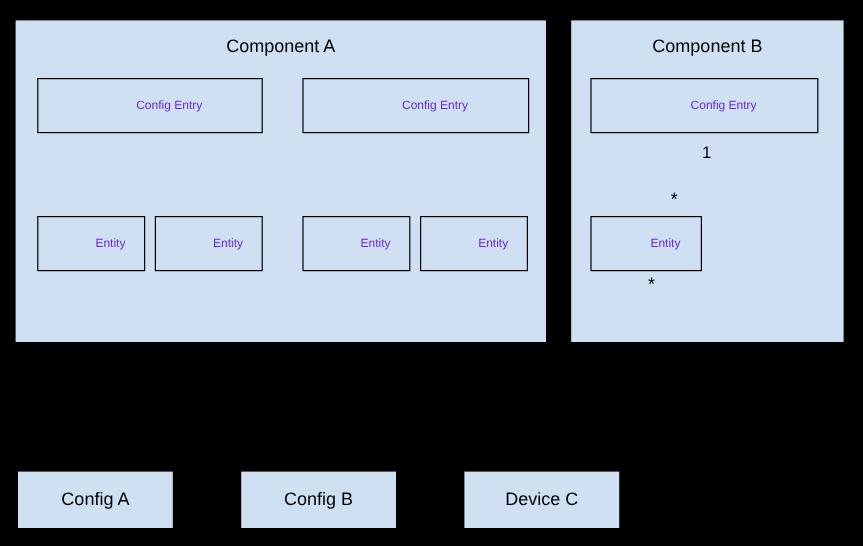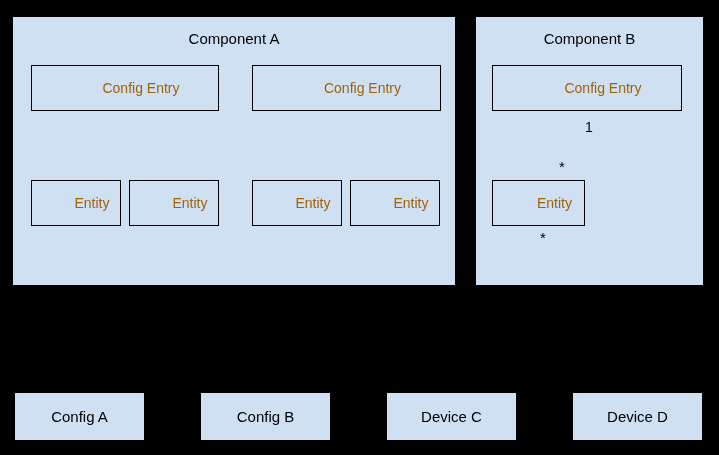--- a/index.html
+++ b/index.html
@@ -34,22 +34,22 @@
   }
   
   .node {
     position: absolute;
     background: #cfe0f3;
     border: 1.3px solid #000000;
     box-sizing: border-box;
     display: flex;
     align-items: center;
     justify-content: center;
-    font-size: 14px;
-    color: #a16207;
+    font-size: 10px;
+    color: #6d28d9;
     padding-left: 32px;
   }
   
   .device {
     position: absolute;
     background: #cfe0f3;
     box-sizing: border-box;
     display: flex;
     align-items: center;
     justify-content: center;
@@ -117,15 +117,14 @@
   <div class="node" id="ce-b1" style="left: 492px; top: 65px; width: 190px; height: 46px;">Config Entry</div>
   <div class="node" id="en-b1" style="left: 492px; top: 180px; width: 93px; height: 46px;">Entity</div>
 
   <div class="mult" id="mult-b-0" style="left: 585px; top: 120px;">1</div>
   <div class="mult star" id="mult-b-1" style="left: 559px; top: 160px;">*</div>
   <div class="mult star" id="mult-b-2" style="left: 540px; top: 231px;">*</div>
 
   <div class="device" id="dev-0" style="left: 15px; top: 393px; width: 129px; height: 47px;">Config A</div>
   <div class="device" id="dev-1" style="left: 201px; top: 393px; width: 129px; height: 47px;">Config B</div>
   <div class="device" id="dev-2" style="left: 387px; top: 393px; width: 129px; height: 47px;">Device C</div>
-  <div class="device" id="dev-3" style="left: 573px; top: 393px; width: 129px; height: 47px;">Device D</div>
 
 </div>
 
 </body></html>

